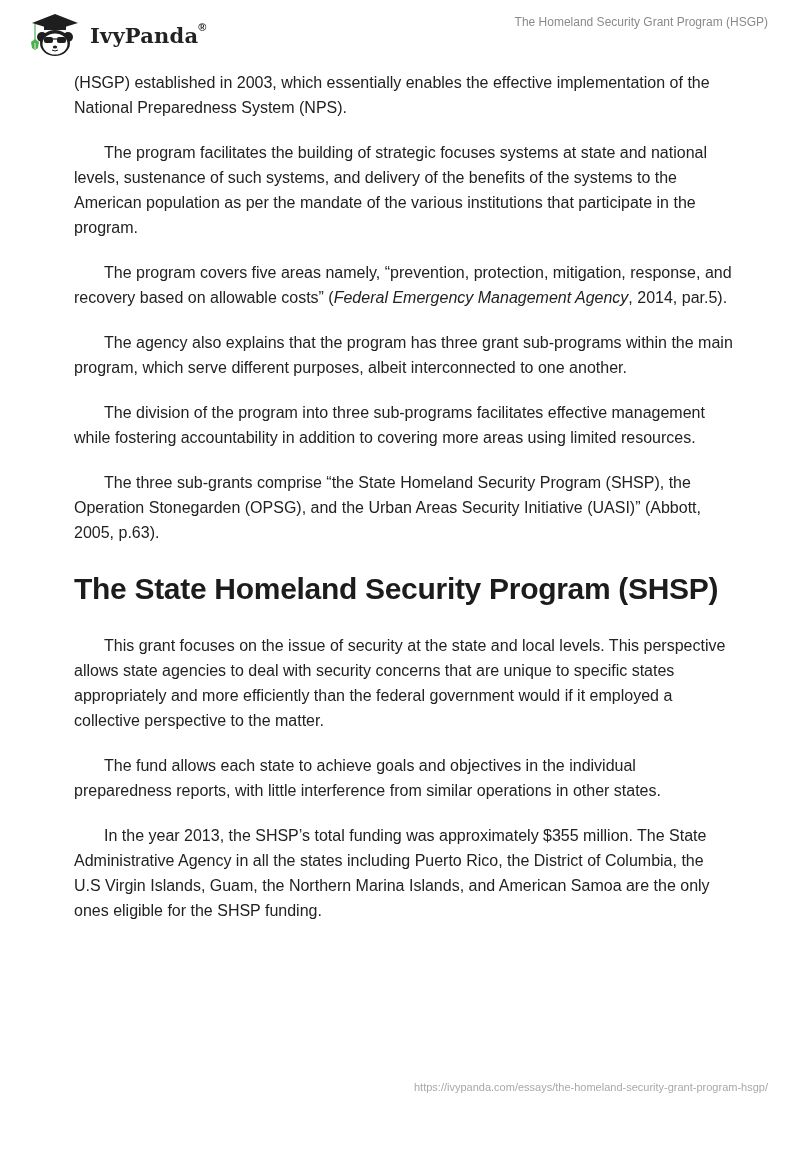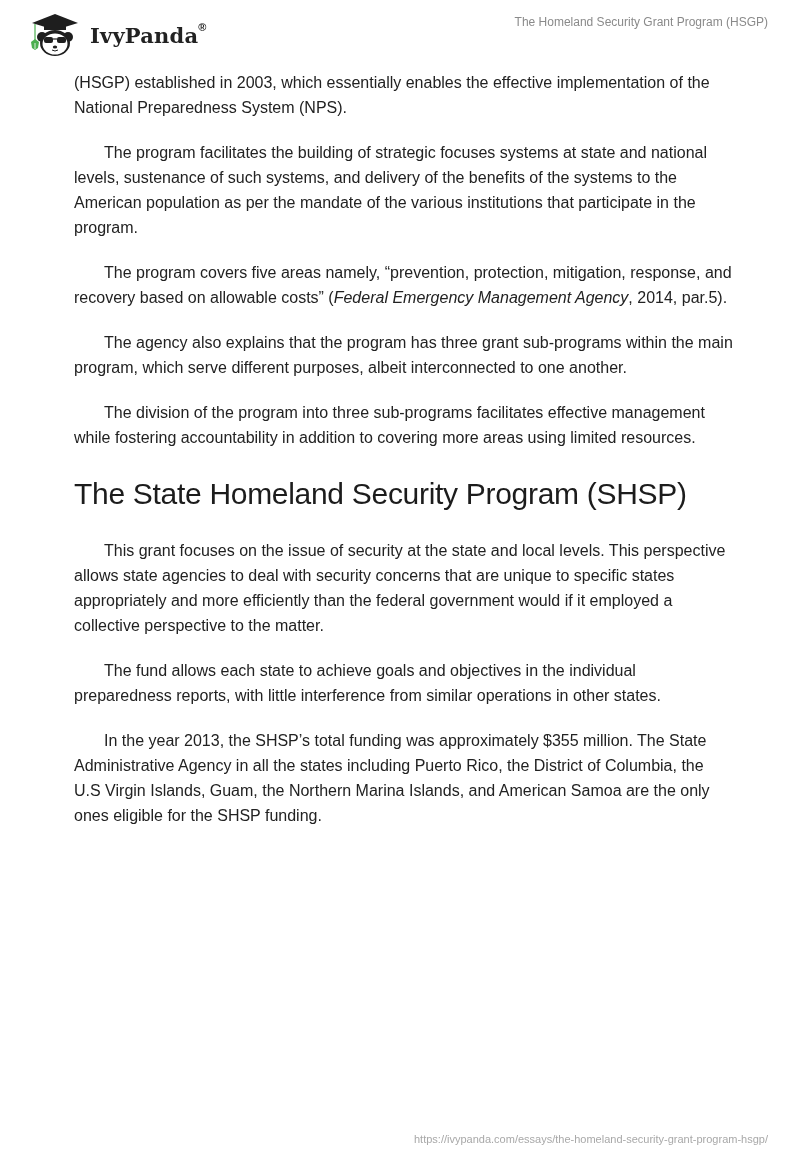--- a/index.html
+++ b/index.html
@@ -75,30 +75,30 @@
     }
     .para.first {
       margin-top: 0;
     }
     .para i {
       font-style: italic;
       text-align: right;
     }
     .section-heading {
       font-size: 30px;
-      font-weight: normal;
+      font-weight: bold;
       color: #1c1c1c;
       margin: 26px 0 26px 0;
       line-height: 36px;
       letter-spacing: -0.3px;
     }
     .footer-url {
       position: absolute;
       right: 32px;
-      top: 1133px;
+      top: 1081px;
       font-size: 11px;
       color: #a8a8a8;
     }
   </style>
 </head>
 <body>
 
 <div class="header">
   <div class="logo">
     <svg class="logo-icon" viewBox="0 0 62 48" xmlns="http://www.w3.org/2000/svg">
@@ -126,20 +126,21 @@
   </div>
   <div class="doc-title">The Homeland Security Grant Program (HSGP)</div>
 </div>
 
 <div class="content">
   <p class="para first">(HSGP) established in 2003, which essentially enables the effective implementation of the National Preparedness System (NPS).</p>
   <p class="para indent">The program facilitates the building of strategic focuses systems at state and national levels, sustenance of such systems, and delivery of the benefits of the systems to the American population as per the mandate of the various institutions that participate in the program.</p>
   <p class="para indent"><span>The program covers five areas namely, “prevention, protection, mitigation, response, and recovery based on allowable costs” (</span><i>Federal Emergency Management Agency</i><span>, 2014, par.5).</span></p>
   <p class="para indent">The agency also explains that the program has three grant sub-programs within the main program, which serve different purposes, albeit interconnected to one another.</p>
   <p class="para indent">The division of the program into three sub-programs facilitates effective management while fostering accountability in addition to covering more areas using limited resources.</p>
+  <p class="para indent">The three sub-grants comprise “the State Homeland Security Program (SHSP), the Operation Stonegarden (OPSG), and the Urban Areas Security Initiative (UASI)” (Abbott, 2005, p.63).</p>
 
   <h2 class="section-heading">The State Homeland Security Program (SHSP)</h2>
 
   <p class="para indent">This grant focuses on the issue of security at the state and local levels. This perspective allows state agencies to deal with security concerns that are unique to specific states appropriately and more efficiently than the federal government would if it employed a collective perspective to the matter.</p>
   <p class="para indent">The fund allows each state to achieve goals and objectives in the individual preparedness reports, with little interference from similar operations in other states.</p>
   <p class="para indent">In the year 2013, the SHSP’s total funding was approximately $355 million. The State Administrative Agency in all the states including Puerto Rico, the District of Columbia, the U.S Virgin Islands, Guam, the Northern Marina Islands, and American Samoa are the only ones eligible for the SHSP funding.</p>
 </div>
 
 <div class="footer-url">https://ivypanda.com/essays/the-homeland-security-grant-program-hsgp/</div>
 

